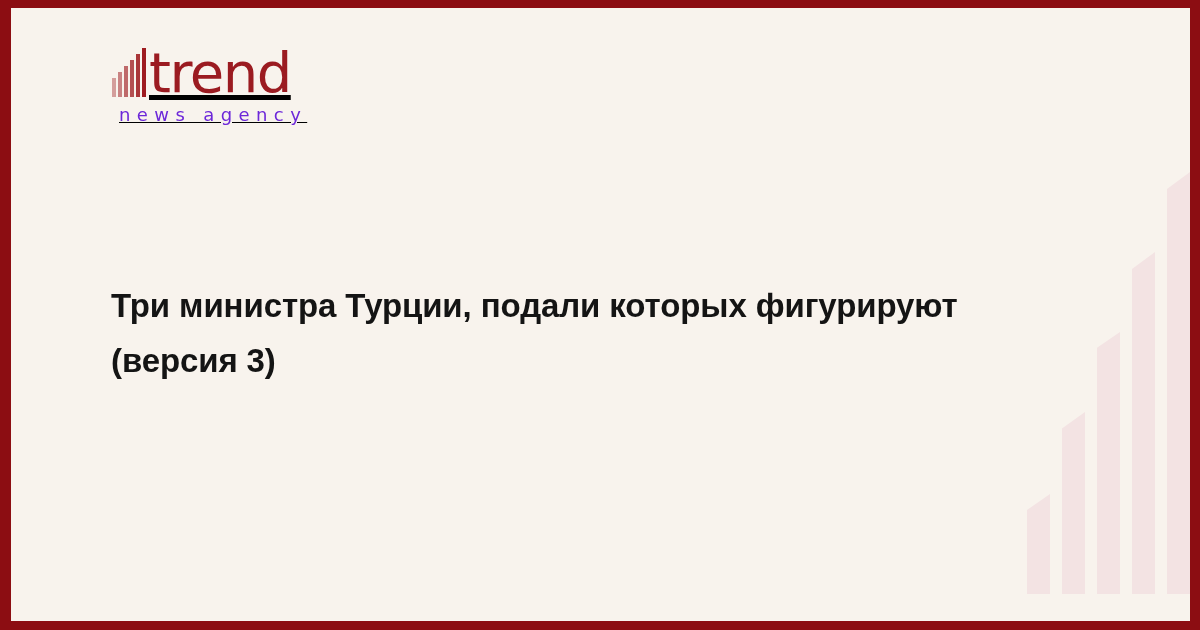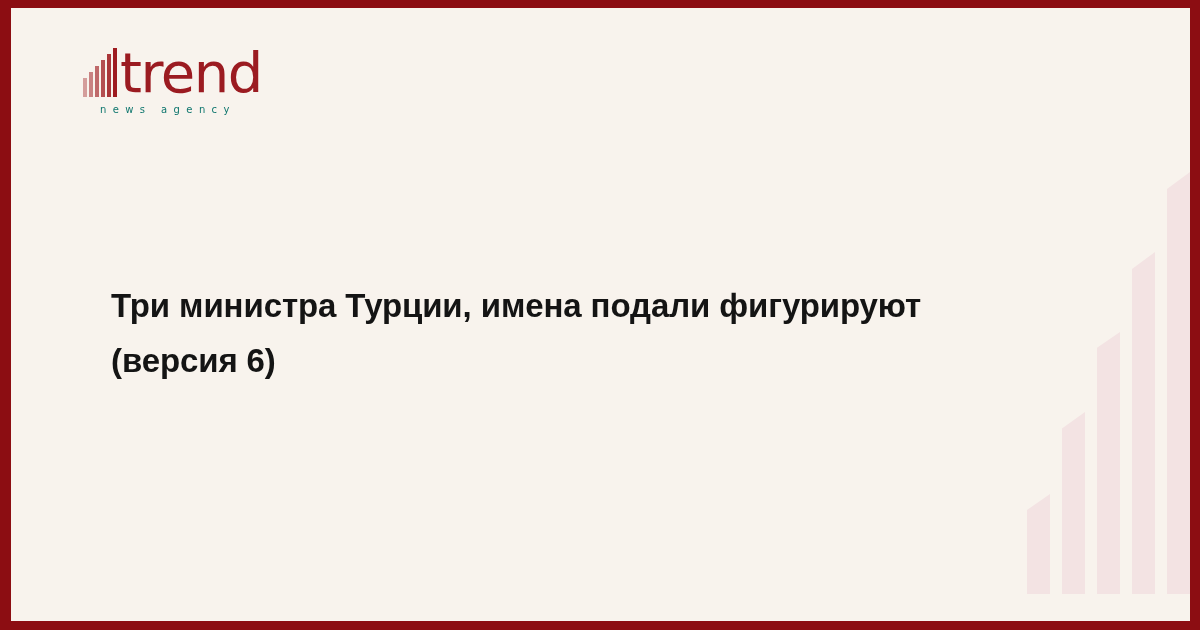--- a/index.html
+++ b/index.html
@@ -51,23 +51,24 @@
   }
   .wm-bar.b1 { height: 100px; clip-path: polygon(0 16%, 100% 0, 100% 100%, 0 100%); }
   .wm-bar.b2 { height: 182px; clip-path: polygon(0 9%, 100% 0, 100% 100%, 0 100%); }
   .wm-bar.b3 { height: 262px; clip-path: polygon(0 6%, 100% 0, 100% 100%, 0 100%); }
   .wm-bar.b4 { height: 342px; clip-path: polygon(0 5%, 100% 0, 100% 100%, 0 100%); }
   .wm-bar.b5 { height: 422px; clip-path: polygon(0 4%, 100% 0, 100% 100%, 0 100%); }
 
   
   .logo {
     position: absolute;
-    left: 72px;
+    left: 101px;
     top: 37px;
     width: 300px;
+    text-decoration: underline;
   }
   .logo-mark {
     display: flex;
     align-items: flex-end;
     height: 53px;
   }
   .logo-bars {
     display: flex;
     align-items: flex-end;
     height: 46px;
@@ -89,26 +90,26 @@
   .logo-word {
     font-family: "DejaVu Sans", sans-serif;
     font-size: 56px;
     font-weight: 400;
     line-height: 50px;
     letter-spacing: -1.5px;
     color: #9B1B21;
   }
   .logo-sub {
     margin-top: 6px;
-    margin-left: 17px;
+    margin-left: 7px;
     font-family: "DejaVu Sans", sans-serif;
-    font-size: 10px;
+    font-size: 18px;
     font-weight: 400;
     letter-spacing: 6.4px;
-    color: #0f766e;
+    color: #6d28d9;
     white-space: nowrap;
   }
 
   
   .headline {
     position: absolute;
     left: 100px;
     top: 248px;
     width: 975px;
     font-family: "Liberation Sans", sans-serif;
@@ -143,18 +144,18 @@
           <i class="logo-bar"></i>
           <i class="logo-bar"></i>
           <i class="logo-bar"></i>
         </span>
         <span class="logo-word">trend</span>
       </div>
       <div class="logo-sub">news agency</div>
     </div>
 
     <h1 class="headline">
-      <span class="headline-line">Три министра Турции, имена подали фигурируют</span>
-      <span class="headline-line">(версия 6)</span>
+      <span class="headline-line">Три министра Турции, подали которых фигурируют</span>
+      <span class="headline-line">(версия 3)</span>
     </h1>
 
   </div>
 </div>
 
 </body></html>

